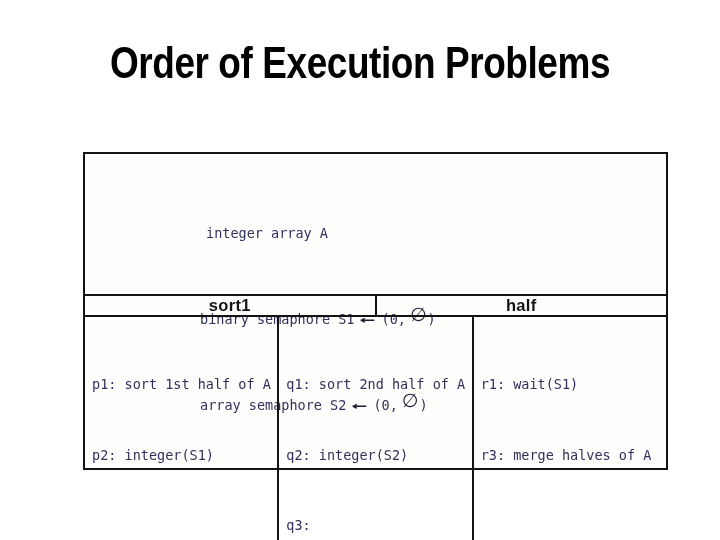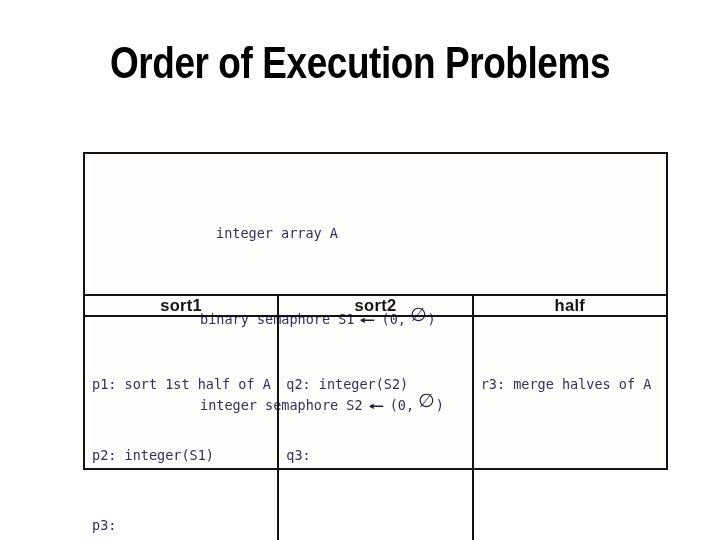--- a/index.html
+++ b/index.html
@@ -46,21 +46,21 @@
     height: 142px;
     border-bottom: 2px solid #121212;
     padding: 12px 0 0 115px;
     font-family: "DejaVu Sans Mono", monospace;
     font-size: 13.5px;
     line-height: 27px;
     color: #30305e;
     white-space: pre;
   }
   .decl-line { white-space: pre; }
-  .decl-indent { display: inline-block; margin-left: 16px; }
+  .decl-indent { display: inline-block; margin-left: 6px; }
   .assign-arrow {
     display: inline-block;
     transform: scaleX(1.9);
     margin: 0 10px 0 9px;
     font-weight: bold;
     color: #1d1d30;
   }
   .empty-set {
     font-family: "DejaVu Sans", sans-serif;
     font-size: 19px;
@@ -107,37 +107,37 @@
 </head>
 <body>
 
 <div class="slide-title">Order of Execution Problems</div>
 
 <div class="figure">
 
   <div class="decl-section">
     <div class="decl-line"><span class="decl-indent">integer array A</span></div>
     <div class="decl-line"><span>binary semaphore S1</span><span class="assign-arrow">←</span><span>(0,</span><span class="empty-set">∅</span><span>)</span></div>
-    <div class="decl-line"><span>integer semaphore S2</span><span class="assign-arrow">←</span><span>(0,</span><span class="empty-set">∅</span><span>)</span></div>
+    <div class="decl-line"><span>array semaphore S2</span><span class="assign-arrow">←</span><span>(0,</span><span class="empty-set">∅</span><span>)</span></div>
   </div>
 
   <div class="header-row">
     <div class="header-cell">sort1</div>
-    <div class="header-cell">sort2</div>
     <div class="header-cell">half</div>
   </div>
 
   <div class="body-row">
     <div class="body-cell">
       <div>p1: sort 1st half of A</div>
       <div>p2: integer(S1)</div>
-      <div>p3:</div>
     </div>
     <div class="body-cell">
+      <div>q1: sort 2nd half of A</div>
       <div>q2: integer(S2)</div>
       <div>q3:</div>
     </div>
     <div class="body-cell">
+      <div>r1: wait(S1)</div>
       <div>r3: merge halves of A</div>
     </div>
   </div>
 
 </div>
 
 </body></html>

